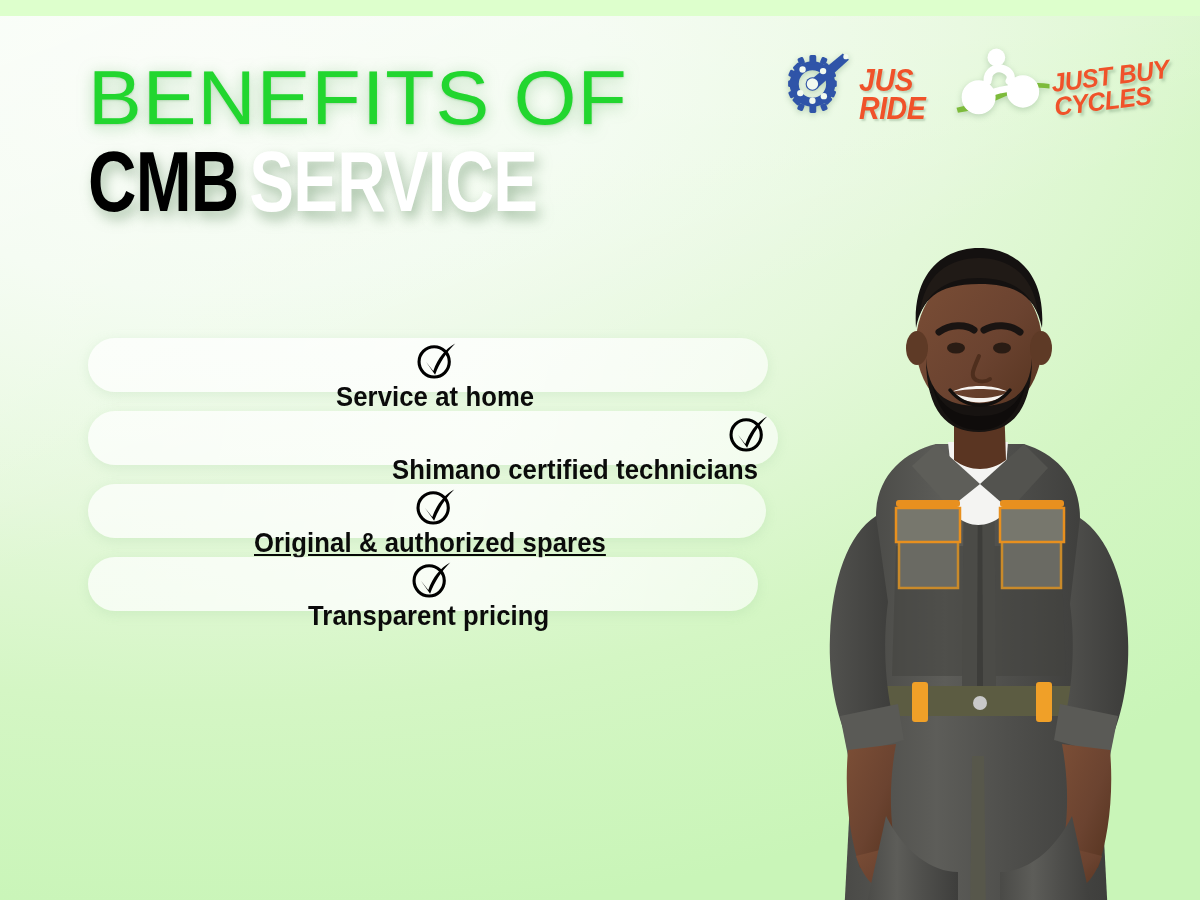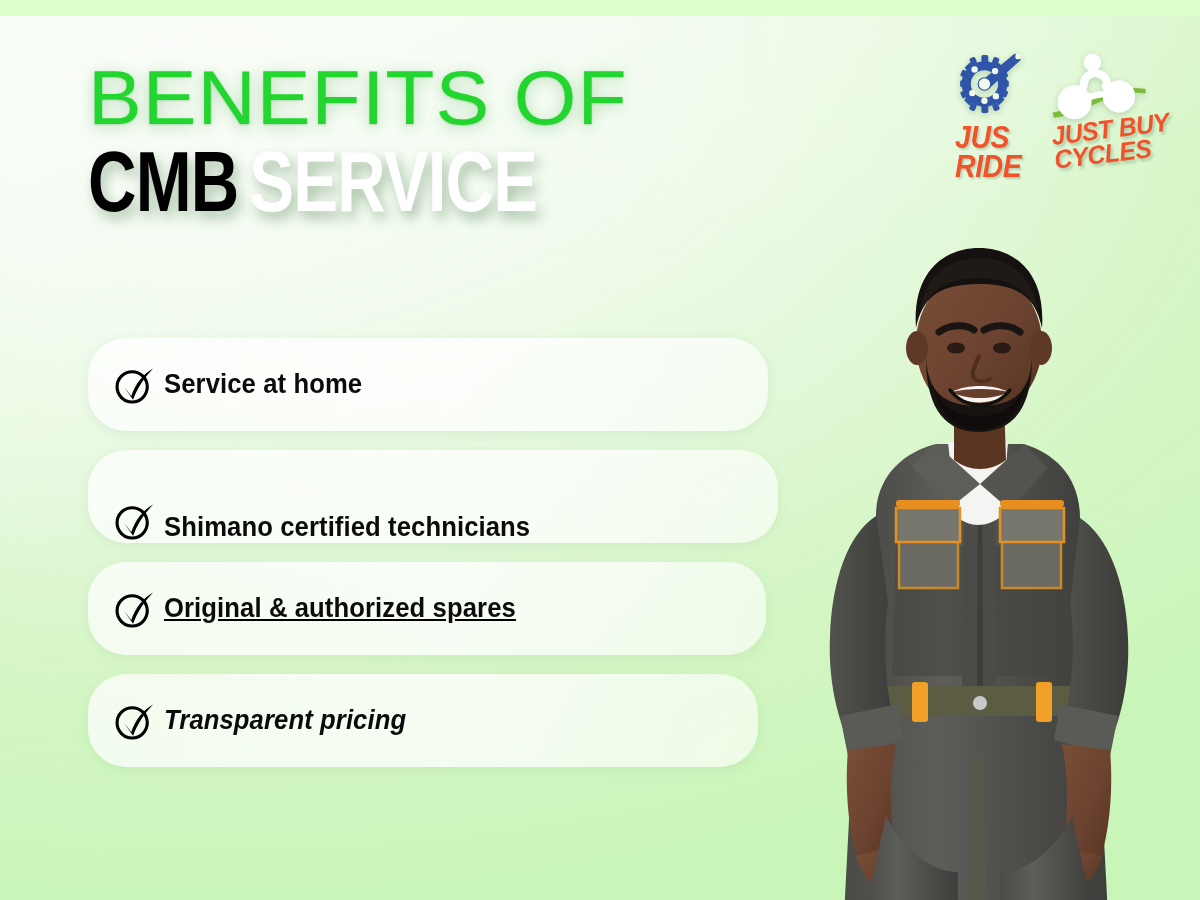--- a/index.html
+++ b/index.html
@@ -52,21 +52,21 @@
     text-shadow:5px 7px 14px rgba(110,150,110,.55);
   }
   .line-2 .service {
     color:#ffffff;
     text-shadow:5px 7px 14px rgba(110,150,110,.6);
     margin-left:14px;
   }
 
   
   .logos { position:absolute; right:22px; top:28px; display:flex; align-items:center; gap:24px; z-index:7; }
-  .logo { display:flex; align-items:flex-start;flex-direction:column; }
+  .logo { display:flex; align-items:flex-end; }
   .jusride-mark { width:76px; height:80px; filter:drop-shadow(0 2px 3px rgba(120,160,120,.45)); }
   .jusride-text {
     margin-left:4px;
     font-weight:700; font-style:italic;
     font-size:31px; line-height:.92;
     color:#f0522a;
     letter-spacing:-.5px;
     text-shadow:2px 2px 2px rgba(140,170,140,.45);
     transform:scaleX(.92);
     transform-origin:left center;
@@ -81,33 +81,34 @@
     text-shadow:2px 3px 3px rgba(130,165,130,.5);
     transform:rotate(-7deg) scaleX(.95);
     transform-origin:left center;
     white-space:nowrap;
   }
 
   
   .benefits { position:absolute; left:88px; top:322px; z-index:5; }
   .pill {
     position:relative;
-    height:93px;
+    height:54px;
     margin-bottom:19px;
     border-radius:38px;
     background:linear-gradient(100deg, rgba(255,255,255,.72) 0%, rgba(255,255,255,.80) 55%, rgba(255,255,255,.62) 100%);
     box-shadow:0 3px 12px rgba(150,200,150,.22);
     display:flex;
     align-items:center;
     padding-left:24px;
+    flex-direction:column;
   }
   .pill-0 { width:680px; }
   .pill-1 { width:690px;align-items:flex-end; }
   .pill-2 { width:678px;text-decoration:underline; }
-  .pill-3 { width:670px;font-style:italic; }
+  .pill-3 { width:670px; }
   .pill-4 { width:686px; }
 
   .check-icon { width:44px; height:44px; flex:0 0 44px; margin-right:8px; }
   .pill-label {
     font-size:27px;
     font-weight:700;
     color:#0b0b0b;
     letter-spacing:.1px;
     white-space:nowrap;
     transform:scaleX(.95);

